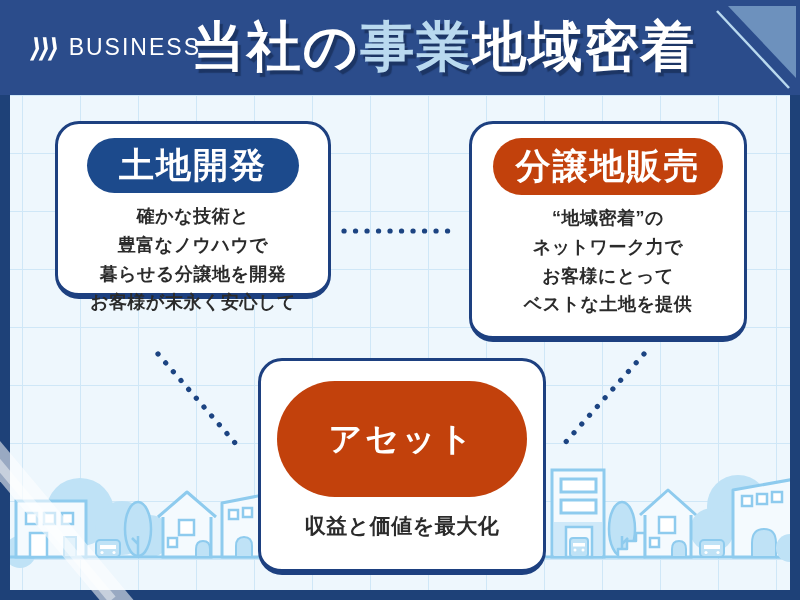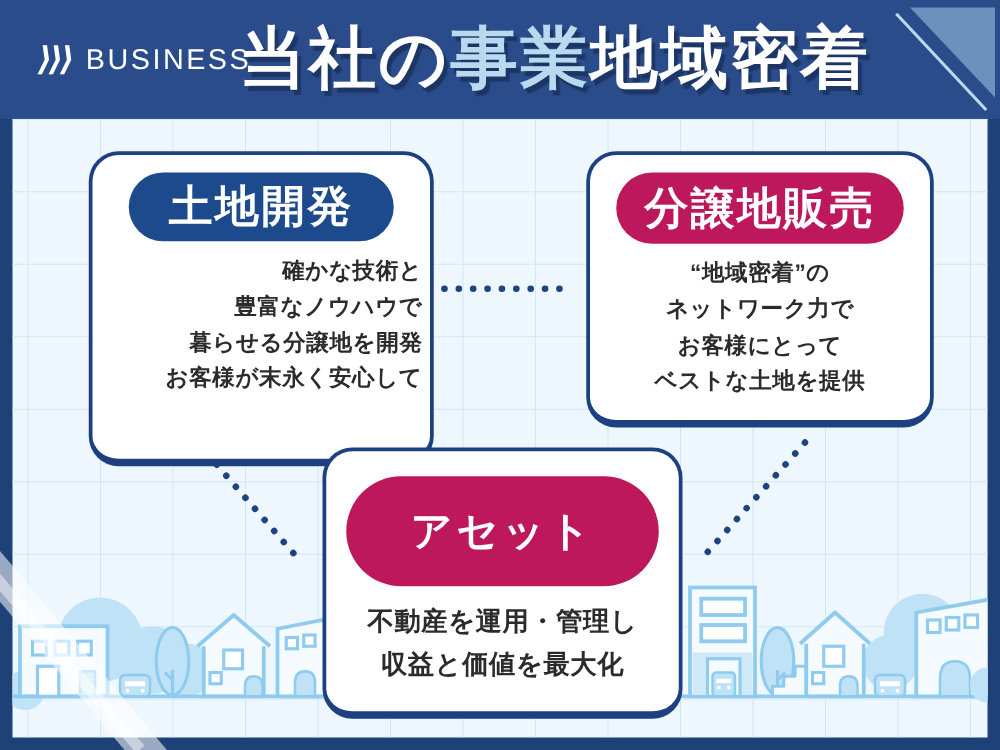--- a/index.html
+++ b/index.html
@@ -36,32 +36,32 @@
   .streak.s1{left:-73px;top:427px;width:250px;height:26px;}
   .streak.s2{left:-95px;top:408px;width:240px;height:9px;background:rgba(255,255,255,.45);}
   
   .connectors{position:absolute;left:0;top:0;z-index:4;pointer-events:none;}
   
   .card{
     position:absolute;z-index:5;background:#ffffff;
     border:3px solid #1d4080;border-bottom-width:6px;border-radius:24px;
     text-align:center;box-sizing:border-box;
   }
-  .card-left  {left:71px; top:121px;width:276px;height:252px;text-align:right;}
+  .card-left  {left:55px; top:121px;width:276px;height:178px;}
   .card-right {left:469px;top:121px;width:278px;height:221px;}
   .card-center{left:258px;top:358px;width:288px;height:217px;}
   .pill{
     display:flex;align-items:center;justify-content:center;
     margin:14px auto 0;border-radius:999px;color:#ffffff;font-weight:900;letter-spacing:2px;
   }
   .pill-navy{background:#1c4a8c;}
-  .pill-sky{background:#be185d;}
+  .pill-sky{background:#c2410c;}
   .card-left  .pill{width:212px;height:55px;font-size:35px;}
   .card-right .pill{width:230px;height:57px;font-size:35px;}
-  .card-center .pill{width:250px;height:88px;font-size:33px;line-height:1.28;flex-direction:row;margin-top:20px;letter-spacing:3px;}
+  .card-center .pill{width:250px;height:116px;font-size:33px;line-height:1.28;flex-direction:row;margin-top:20px;letter-spacing:3px;}
   .body{margin:9px 6px 0;font-size:18px;font-weight:700;color:#2b2b2b;line-height:1.6;letter-spacing:0.5px;}
   .body span{display:block;white-space:nowrap;}
   .card-center .body{margin-top:12px;font-size:21px;}
 </style>
 </head>
 <body>
 
 <div class="frame">
 
   <div class="content">
@@ -206,18 +206,17 @@
       <span>お客様にとって</span>
       <span>ベストな土地を提供</span>
     </p>
   </section>
 
   <section class="card card-center">
     <div class="pill pill-sky">
       <span>アセット</span>
     </div>
     <p class="body">
-      <span>不動産を運用・管理し</span>
       <span>収益と価値を最大化</span>
     </p>
   </section>
 
 </div>
 
 </body></html>

